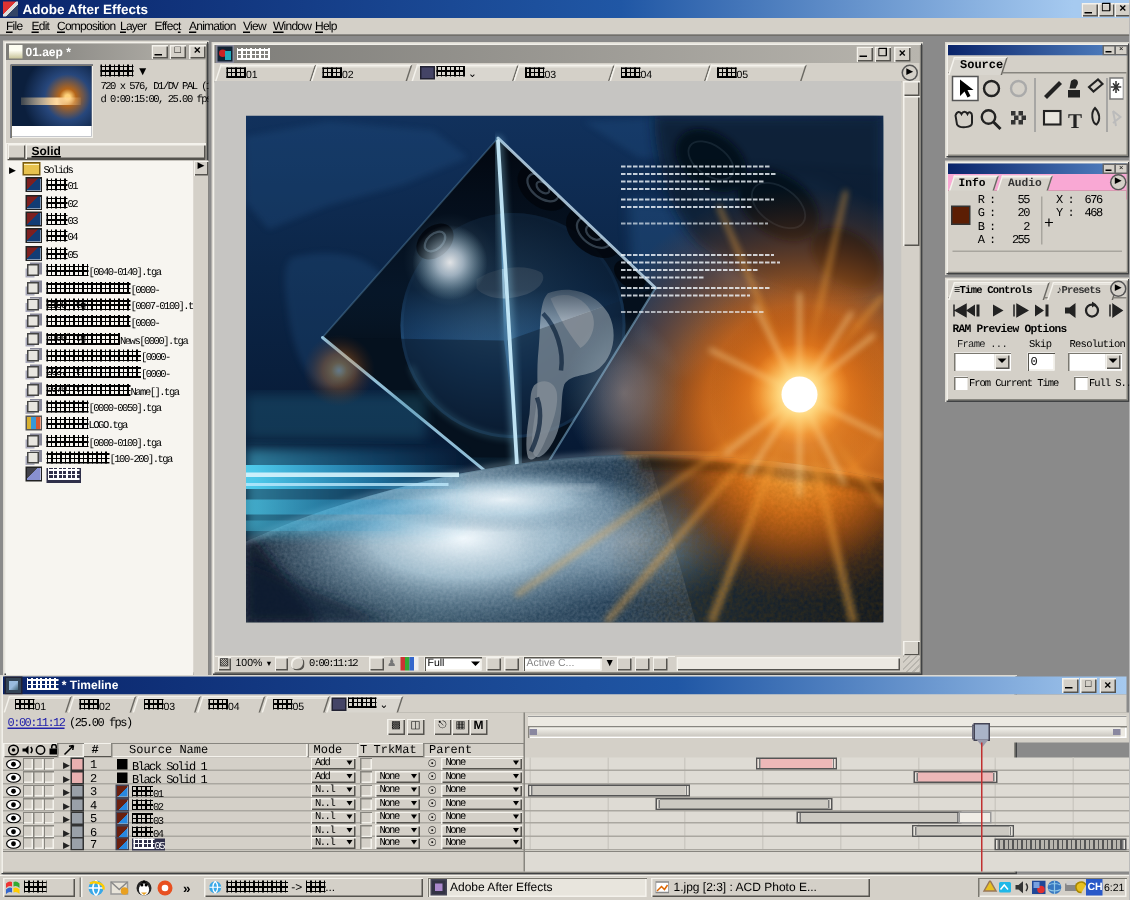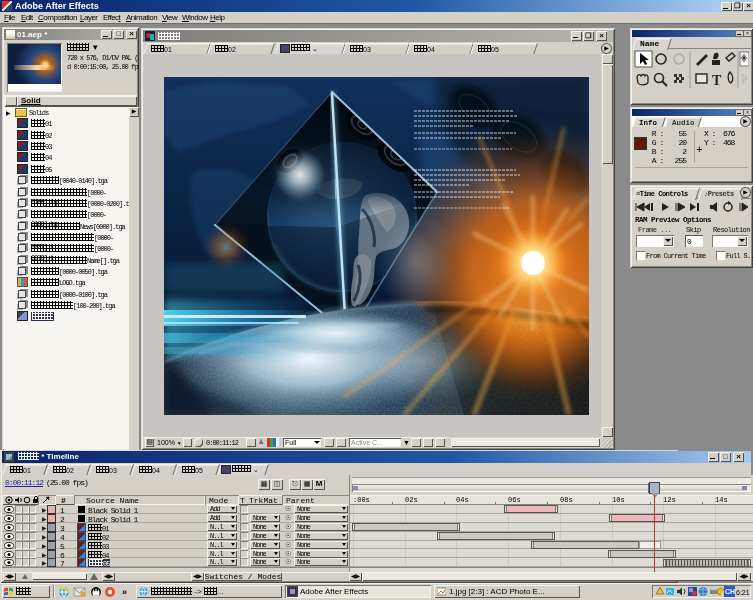--- a/index.html
+++ b/index.html
@@ -102,21 +102,21 @@
         <div class="ab" style="left:0;top:68.1px;width:115px;height:11px">
           <span class="ab" style="left:14px;top:1px;width:8px;height:8px;background:#e8e6e0;box-shadow:inset 0 0 0 1px #444,-2px 2px 0 -1px #aab,2px -1px 0 0 #889"></span>
           <span class="ab" style="left:27px;top:1px;font-size:8px;"><i class="z" style="width:28px"></i><span class="mono" style="font-size:7px;letter-spacing:-1px">[0040-0140].tga</span></span>
         </div>
         <div class="ab" style="left:0;top:79.5px;width:125px;height:11px">
           <span class="ab" style="left:14px;top:1px;width:8px;height:8px;background:#e8e6e0;box-shadow:inset 0 0 0 1px #444,-2px 2px 0 -1px #aab,2px -1px 0 0 #889"></span>
           <span class="ab" style="left:27px;top:1px;font-size:8px;"><i class="z" style="width:56px"></i><span class="mono" style="font-size:7px;letter-spacing:-1px">[0000-0100].tg</span></span>
         </div>
         <div class="ab" style="left:0;top:90.8px;width:125px;height:11px">
           <span class="ab" style="left:14px;top:1px;width:8px;height:8px;background:#e8e6e0;box-shadow:inset 0 0 0 1px #444,-2px 2px 0 -1px #aab,2px -1px 0 0 #889"></span>
-          <span class="ab" style="left:27px;top:1px;font-size:8px;"><i class="z" style="width:56px"></i><span class="mono" style="font-size:7px;letter-spacing:-1px">[0000-0200].t</span></span>
+          <span class="ab" style="left:27px;top:1px;font-size:8px;"><i class="z" style="width:56px"></i><span class="mono" style="font-size:7px;letter-spacing:-1px">[0007-0100].t</span></span>
         </div>
         <div class="ab" style="left:0;top:102.1px;width:125px;height:11px">
           <span class="ab" style="left:14px;top:1px;width:8px;height:8px;background:#e8e6e0;box-shadow:inset 0 0 0 1px #444,-2px 2px 0 -1px #aab,2px -1px 0 0 #889"></span>
           <span class="ab" style="left:27px;top:1px;font-size:8px;"><i class="z" style="width:56px"></i><span class="mono" style="font-size:7px;letter-spacing:-1px">[0000-0100].tg</span></span>
         </div>
         <div class="ab" style="left:0;top:113.5px;width:125px;height:11px">
           <span class="ab" style="left:14px;top:1px;width:8px;height:8px;background:#e8e6e0;box-shadow:inset 0 0 0 1px #444,-2px 2px 0 -1px #aab,2px -1px 0 0 #889"></span>
           <span class="ab" style="left:27px;top:1px;font-size:8px;"><i class="z" style="width:49px"></i><span class="mono" style="font-size:7px;letter-spacing:-1px">News[0000].tga</span></span>
         </div>
         <div class="ab" style="left:0;top:124.8px;width:125px;height:11px">
@@ -467,21 +467,21 @@
 
 <div class="ab wout" style="left:630px;top:28px;width:123px;height:77px;overflow:hidden">
   <div class="ab" style="left:2px;top:2px;width:119px;height:7px;background:linear-gradient(90deg,#0a246a,#5585c5)">
     <div class="ab" style="left:104px;top:1px;width:7px;height:5px;background:#d4d0c8;box-shadow:0 0 0 1px #666">
           <div class="ab" style="left:1px;top:3px;width:4px;height:1px;background:#000"></div>
         </div>
     <div class="ab" style="left:112px;top:1px;width:7px;height:5px;background:#d4d0c8;box-shadow:0 0 0 1px #666;font-size:5px;line-height:5px;text-align:center">×</div>
   </div>
   <div class="ab" style="left:2px;top:9px;width:119px;height:11px;background:#d4d0c8;border-bottom:1px solid #87857f">
     <div class="tab" style="left:2px;top:1px;width:34px;background:#d9d6cf"></div>
-    <div class="ab mono b" style="left:8px;top:2px;font-size:8px">Name</div>
+    <div class="ab mono b" style="left:8px;top:2px;font-size:8px">Source</div>
   </div>
   <svg class="ab" style="left:4px;top:22px" width="115" height="40" viewBox="0 0 115 40">
     <rect x="1" y="1" width="17" height="16" fill="#fff" stroke="#555"></rect>
     <path d="M6,3 L6,14 L9,11 L11,15 L13,14 L11,10 L15,10 Z" fill="#000"></path>
     <circle cx="27" cy="9" r="5" fill="none" stroke="#222" stroke-width="1.6"></circle>
     <circle cx="45" cy="9" r="5" fill="none" stroke="#aaa" stroke-width="1.6"></circle>
     <line x1="56" y1="2" x2="56" y2="38" stroke="#999"></line>
     <path d="M62,14 L72,4 L74,6 L64,16 Z" fill="#222"></path>
     <path d="M80,4 c3,-3 6,0 4,3 l-1,2 h-4 Z M78,10 h8 v5 h-8 Z" fill="#222"></path>
     <path d="M92,8 l6,-5 3,3 -6,5 Z" fill="none" stroke="#222" stroke-width="1.4"></path>
@@ -506,21 +506,21 @@
   </svg>
 </div>
 
 <div class="ab wout" style="left:630px;top:107px;width:123px;height:76px;overflow:hidden">
   <div class="ab" style="left:2px;top:2px;width:119px;height:7px;background:linear-gradient(90deg,#0a246a,#5585c5)">
     <div class="ab" style="left:104px;top:1px;width:7px;height:5px;background:#d4d0c8;box-shadow:0 0 0 1px #666">
           <div class="ab" style="left:1px;top:3px;width:4px;height:1px;background:#000"></div>
         </div>
     <div class="ab" style="left:112px;top:1px;width:7px;height:5px;background:#d4d0c8;box-shadow:0 0 0 1px #666;font-size:5px;line-height:5px;text-align:center">×</div>
   </div>
-  <div class="ab" style="left:2px;top:9px;width:119px;height:11px;background:#ffffff;border-bottom:6px solid #be185d">
+  <div class="ab" style="left:2px;top:9px;width:119px;height:11px;background:#f9a8d4;border-bottom:6px solid #be185d">
     <div class="tab" style="left:2px;top:1px;width:28px;background:#d9d6cf"></div>
     <div class="ab mono b" style="left:7px;top:3px;font-size:7.5px">Info</div>
     <div class="tab" style="left:34px;top:1px;width:32px"></div>
     <div class="ab mono b" style="left:40px;top:3px;font-size:7.5px;color:#333">Audio</div>
     <div class="ab" style="left:109px;top:1px;width:9px;height:9px;border-radius:50%;background:#d4d0c8;box-shadow:0 0 0 1px #555;font-size:6px;text-align:center;line-height:9px">▶</div>
   </div>
   <div class="ab" style="left:2px;top:20px;width:119px;height:54px;background:#d4d0c8">
     <div class="ab" style="left:3px;top:11px;width:11px;height:11px;background:#5c1e04;box-shadow:0 0 0 1px #333"></div>
     <div class="ab mono" style="left:16px;top:2px;font-size:8px;line-height:9px;letter-spacing:-1px">&nbsp;R :&nbsp;&nbsp;&nbsp;&nbsp;55<br>&nbsp;G :&nbsp;&nbsp;&nbsp;&nbsp;20<br>&nbsp;B :&nbsp;&nbsp;&nbsp;&nbsp;&nbsp;2<br>&nbsp;A :&nbsp;&nbsp;&nbsp;255</div>
     <div class="ab" style="left:62px;top:4px;width:1px;height:32px;background:#a8a59e"></div>
@@ -638,37 +638,20 @@
     <div class="cell" style="left:72px;top:0px;width:131px;height:10px"></div>
     <div class="ab mono" style="left:84px;top:1px;font-size:8px">Source Name</div>
     <div class="cell" style="left:203px;top:0px;width:34px;height:10px"></div>
     <div class="ab mono" style="left:207px;top:1px;font-size:8px">Mode</div>
     <div class="ab mono" style="left:238px;top:1px;font-size:8px">T</div>
     <div class="ab mono" style="left:247px;top:1px;font-size:8px">TrkMat</div>
     <div class="cell" style="left:280px;top:0px;width:68px;height:10px"></div>
     <div class="ab mono" style="left:284px;top:1px;font-size:8px">Parent</div>
   </div>
 
-  <div class="ab" style="left:350px;top:45px;width:403px;height:10px;background:#e6e3db;box-shadow:inset 0 1px 0 #f4f2ec,inset 0 -1px 0 #87857f" id="ruler">
-        <div class="ab mono" style="left:3px;top:1px;font-size:7px">:00s</div>
-        <div class="ab" style="left:42px;top:7px;width:1px;height:3px;background:#777"></div>
-        <div class="ab mono" style="left:55px;top:1px;font-size:7px">02s</div>
-        <div class="ab" style="left:94px;top:7px;width:1px;height:3px;background:#777"></div>
-        <div class="ab mono" style="left:106px;top:1px;font-size:7px">04s</div>
-        <div class="ab" style="left:145px;top:7px;width:1px;height:3px;background:#777"></div>
-        <div class="ab mono" style="left:158px;top:1px;font-size:7px">06s</div>
-        <div class="ab" style="left:197px;top:7px;width:1px;height:3px;background:#777"></div>
-        <div class="ab mono" style="left:210px;top:1px;font-size:7px">08s</div>
-        <div class="ab" style="left:249px;top:7px;width:1px;height:3px;background:#777"></div>
-        <div class="ab mono" style="left:262px;top:1px;font-size:7px">10s</div>
-        <div class="ab" style="left:300px;top:7px;width:1px;height:3px;background:#777"></div>
-        <div class="ab mono" style="left:313px;top:1px;font-size:7px">12s</div>
-        <div class="ab" style="left:352px;top:7px;width:1px;height:3px;background:#777"></div>
-        <div class="ab mono" style="left:365px;top:1px;font-size:7px">14s</div>
-      </div>
 
   <div class="ab" style="left:2px;top:55px;width:348px;height:62px;background:#d4d0c8" id="lrows">
         <div class="ab" style="left:0;top:0.0px;width:348px;height:8.9px;box-shadow:inset 0 -1px 0 #aaa7a0">
           <svg class="ab" style="left:2px;top:1px" width="10" height="7" viewBox="0 0 10 7">
             <ellipse cx="5" cy="3.5" rx="4.6" ry="3" fill="#fff" stroke="#000" stroke-width=".8"></ellipse>
             <circle cx="5" cy="3.5" r="1.6" fill="#000"></circle>
           </svg>
           <div class="cell" style="left:13px;top:0;width:7px;height:8px"></div>
           <div class="cell" style="left:20px;top:0;width:7px;height:8px"></div>
           <div class="cell" style="left:27px;top:0;width:7px;height:8px"></div>
@@ -907,32 +890,20 @@
       </div>
 
   <div class="ab" style="left:2px;top:117px;width:348px;height:14px;background:#d4d0c8;box-shadow:inset 0 1px 0 #87857f"></div>
   <div class="ab" style="left:350px;top:117px;width:403px;height:14px;background:#dedbd4;box-shadow:inset 0 1px 0 #87857f"></div>
   <div class="ab" style="left:349px;top:25px;width:1px;height:106px;background:#87857f"></div>
 
   <div class="ab" style="left:650px;top:33px;width:9px;height:10px;background:#aab4c8;box-shadow:0 0 0 1px #445"></div>
   <div class="ab" style="left:651px;top:43px;width:0;height:0;border:4px solid rgba(0,0,0,0);border-top:5px solid #99a"></div>
   <div class="ab" style="left:654px;top:45px;width:1px;height:86px;background:#c03030"></div>
 
-  <div class="ab" style="left:2px;top:122px;width:749px;height:9px;background:#d4d0c8;box-shadow:inset 0 1px 0 #f0eee8">
-    <div class="ab rz" style="left:1px;top:0px;width:13px;height:9px;font-size:6px;text-align:center;line-height:8px">◀▶</div>
-    <div class="ab" style="left:20px;top:2px;width:0;height:0;border-left:3px solid rgba(0,0,0,0);border-right:3px solid rgba(0,0,0,0);border-bottom:5px solid #666"></div>
-    <div class="ab rz" style="left:30px;top:1px;width:55px;height:7px;background:#ece9e2"></div>
-    <div class="ab" style="left:88px;top:1px;width:0;height:0;border-left:4px solid rgba(0,0,0,0);border-right:4px solid rgba(0,0,0,0);border-bottom:7px solid #666"></div>
-    <div class="ab rz" style="left:100px;top:0px;width:13px;height:9px;font-size:6px;text-align:center;line-height:8px">◀▶</div>
-    <div class="ab rz" style="left:189px;top:0px;width:13px;height:9px;font-size:6px;text-align:center;line-height:8px">◀▶</div>
-    <div class="ab rz mono" style="left:202px;top:0px;width:78px;height:9px;text-align:center;font-size:8px;line-height:9px">Switches / Modes</div>
-    <div class="ab rz" style="left:347px;top:0px;width:13px;height:9px;font-size:6px;text-align:center;line-height:8px">◀▶</div>
-    <div class="ab rz" style="left:360px;top:0px;width:375px;height:9px;background:#ece9e2"></div>
-    <div class="ab rz" style="left:735px;top:0px;width:14px;height:9px;font-size:6px;text-align:center;line-height:8px">◀▶</div>
-  </div>
 </div>
 
 <div class="ab" style="left:0;top:583px;width:753px;height:17px;background:#d4d0c8;box-shadow:inset 0 1px 0 #f4f2ec">
   <div class="ab rz" style="left:2px;top:2px;width:48px;height:13px">
     <svg class="ab" style="left:2px;top:2px" width="10" height="9" viewBox="0 0 10 9">
           <g>
             <path d="M0,2 Q2,0 4,1 L4,4 Q2,3 0,5 Z" fill="#e33"></path>
             <path d="M5,1 Q7,0 9,2 L9,5 Q7,3 5,4 Z" fill="#3a3"></path>
             <path d="M0,6 Q2,4 4,5 L4,8 Q2,7 0,9 Z" fill="#36c"></path>
             <path d="M5,5 Q7,4 9,6 L9,9 Q7,7 5,8 Z" fill="#fc0"></path>

